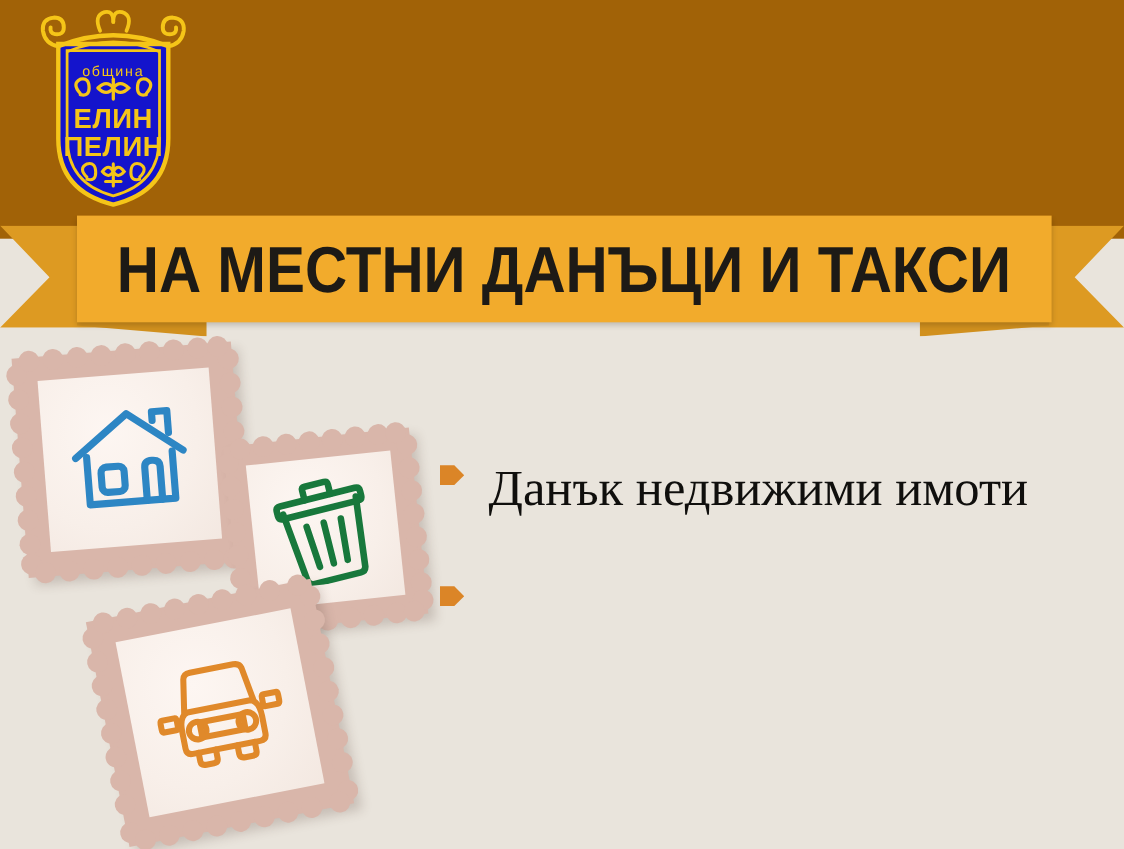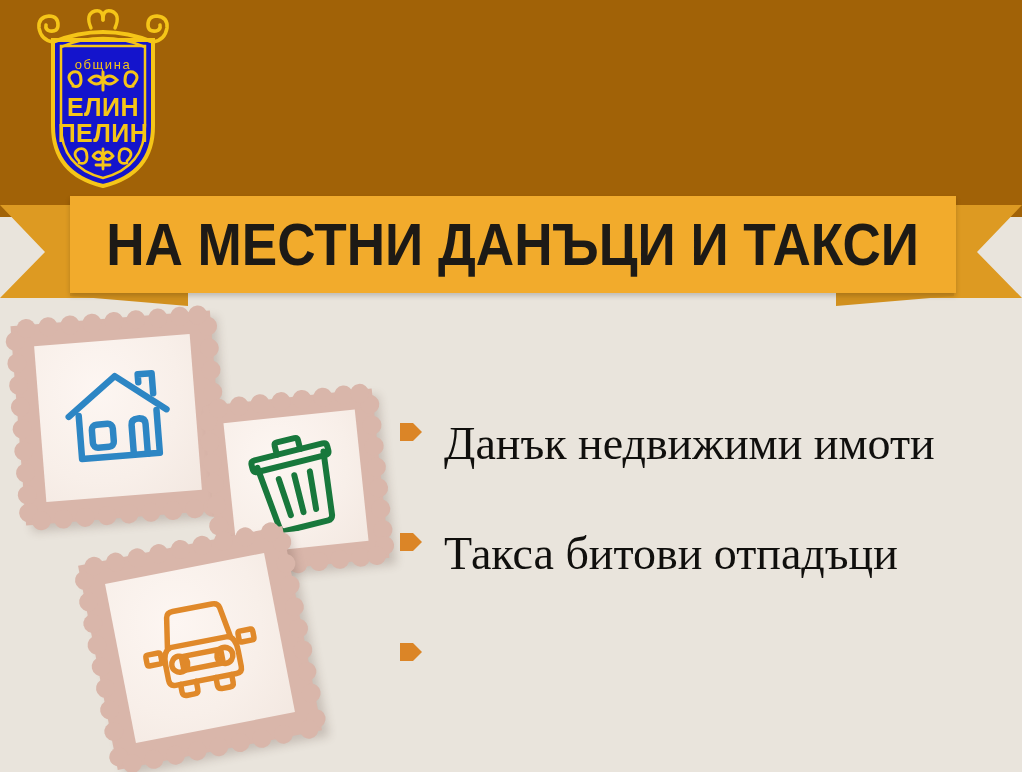--- a/index.html
+++ b/index.html
@@ -346,32 +346,24 @@
 
     <div class="bullet-row">
       <span class="bullet-marker">
         <svg width="22" height="24" viewBox="0 0 22 24" xmlns="http://www.w3.org/2000/svg" aria-hidden="true">
           <path d="M0 3 L13 3 L22 12 L13 21 L0 21 Z" fill="#DB8527"></path>
         </svg>
       </span>
       <span class="bullet-label">Данък недвижими имоти</span>
     </div>
 
+
     <div class="bullet-row">
       <span class="bullet-marker">
         <svg width="22" height="24" viewBox="0 0 22 24" xmlns="http://www.w3.org/2000/svg" aria-hidden="true">
           <path d="M0 3 L13 3 L22 12 L13 21 L0 21 Z" fill="#DB8527"></path>
         </svg>
       </span>
-      <span class="bullet-label">Такса битови отпадъци</span>
-    </div>
-
-    <div class="bullet-row">
-      <span class="bullet-marker">
-        <svg width="22" height="24" viewBox="0 0 22 24" xmlns="http://www.w3.org/2000/svg" aria-hidden="true">
-          <path d="M0 3 L13 3 L22 12 L13 21 L0 21 Z" fill="#DB8527"></path>
-        </svg>
-      </span>
     </div>
 
   </div>
 
 </div>
 
 </body></html>

